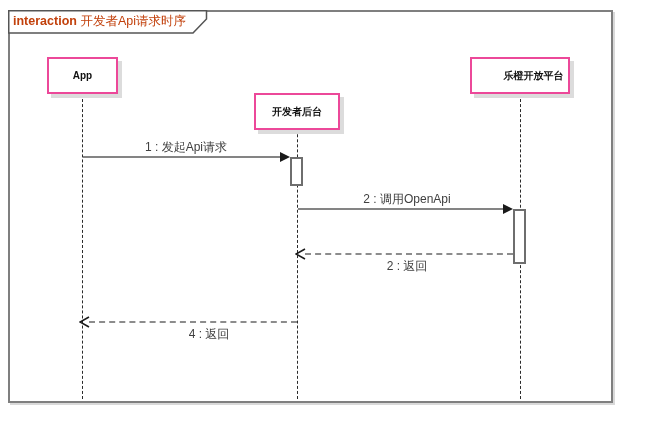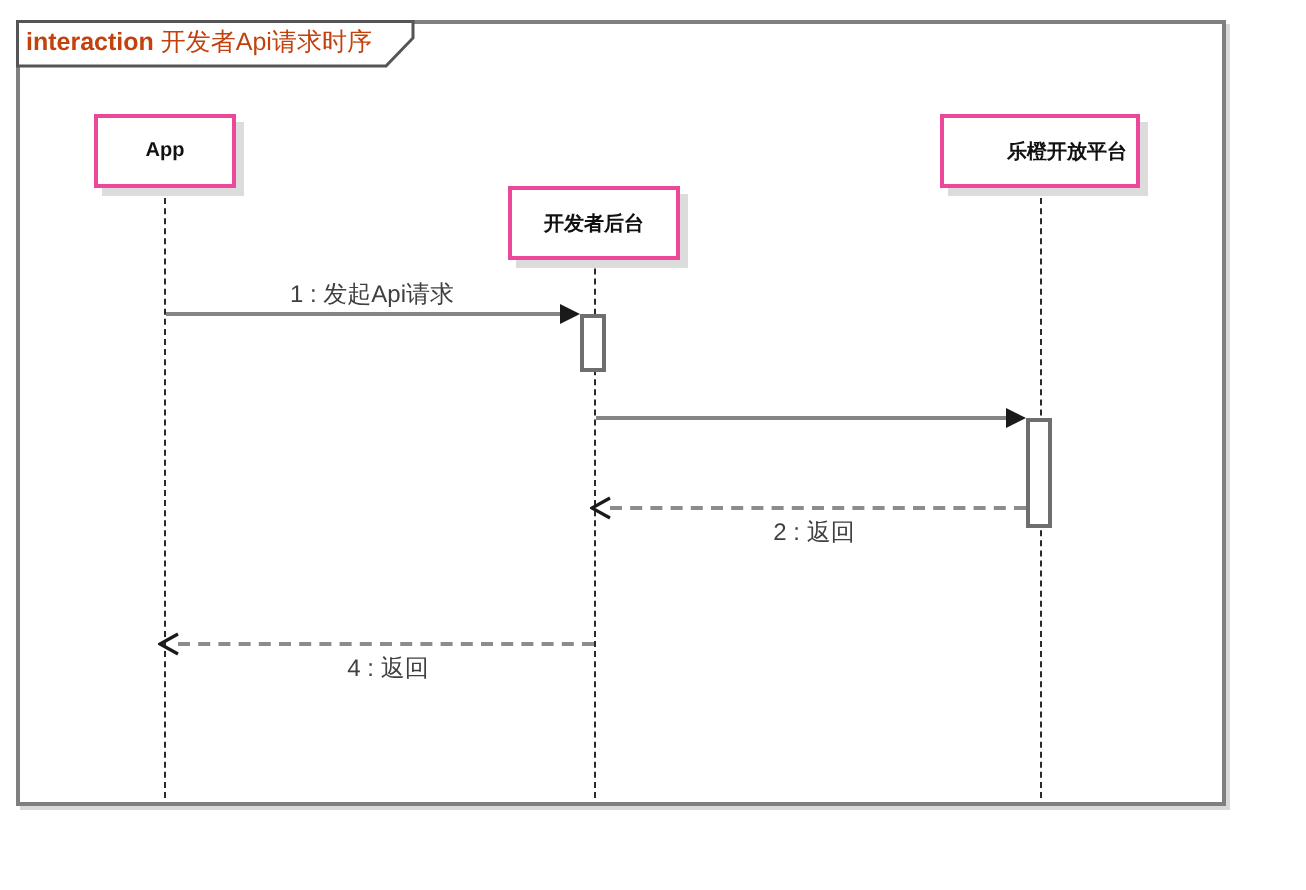--- a/index.html
+++ b/index.html
@@ -104,21 +104,21 @@
   .msg-label {
     position: absolute;
     font-size: 12px;
     color: #404040;
     white-space: nowrap;
     transform: translateX(-50%);
   }
   .lbl1 { left: 176px; top: 127px; }
   .lbl2 { left: 397px; top: 179px; }
   .lbl3 { left: 397px; top: 246px; }
-  .lbl4 { left: 184px; top: 314px; text-align: right; }
+  .lbl4 { left: 199px; top: 314px; text-align: right; }
 </style>
 </head>
 <body>
 
 <div class="canvas">
 
   <div class="frame">
 
     <div class="frame-label">
       <svg width="200" height="24" viewBox="0 0 200 24">
@@ -143,20 +143,21 @@
     <div class="head-box head-lechange">
       <span>乐橙开放平台</span>
     </div>
 
     <div class="msg-label lbl1">1 : 发起Api请求</div>
     <div class="msg-line msg1-line"></div>
     <div class="arrow-solid arr1"></div>
 
     <div class="activation act-dev"></div>
 
+    <div class="msg-label lbl2">2 : 调用OpenApi</div>
     <div class="msg-line msg2-line"></div>
     <div class="arrow-solid arr2"></div>
 
     <div class="activation act-lechange"></div>
 
     <div class="msg-line msg-line dashed msg3-line"></div>
     <svg class="arrow-open arr3" viewBox="0 0 12 12">
       <polyline points="10,1 1,6 10,11" fill="none" stroke="#1a1a1a" stroke-width="1.6"></polyline>
     </svg>
     <div class="msg-label lbl3">2 : 返回</div>

